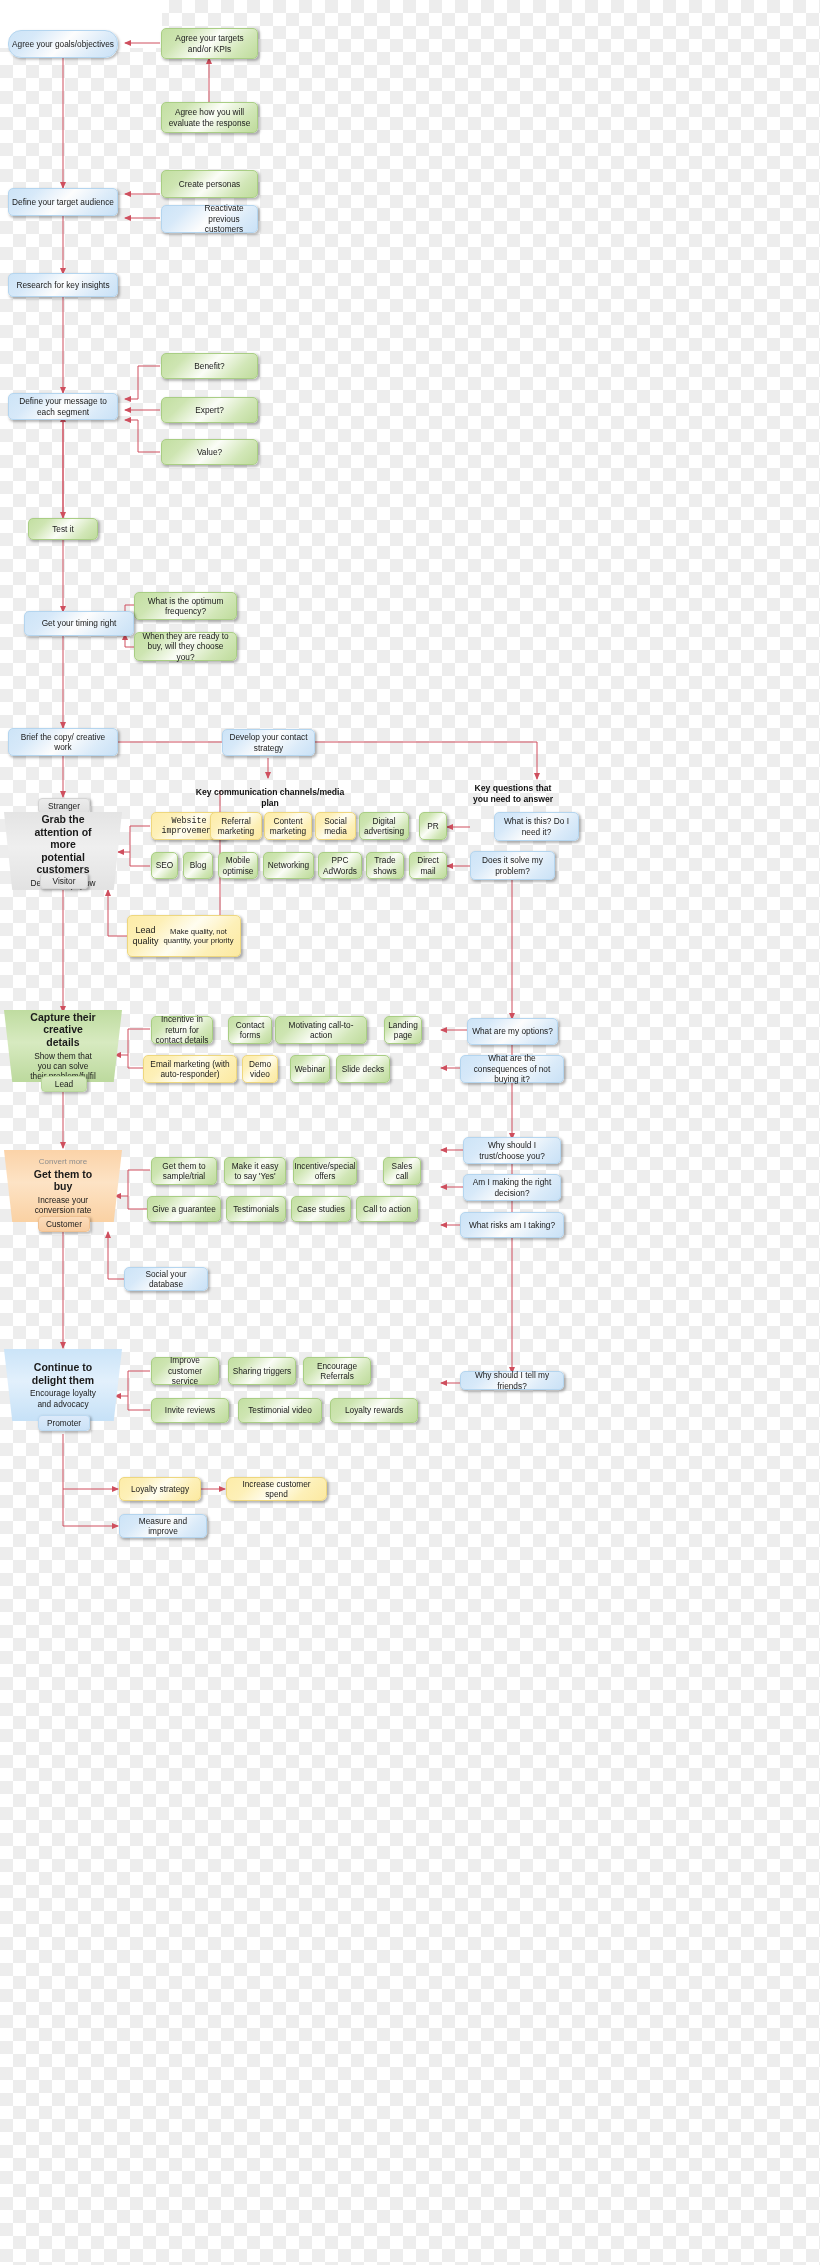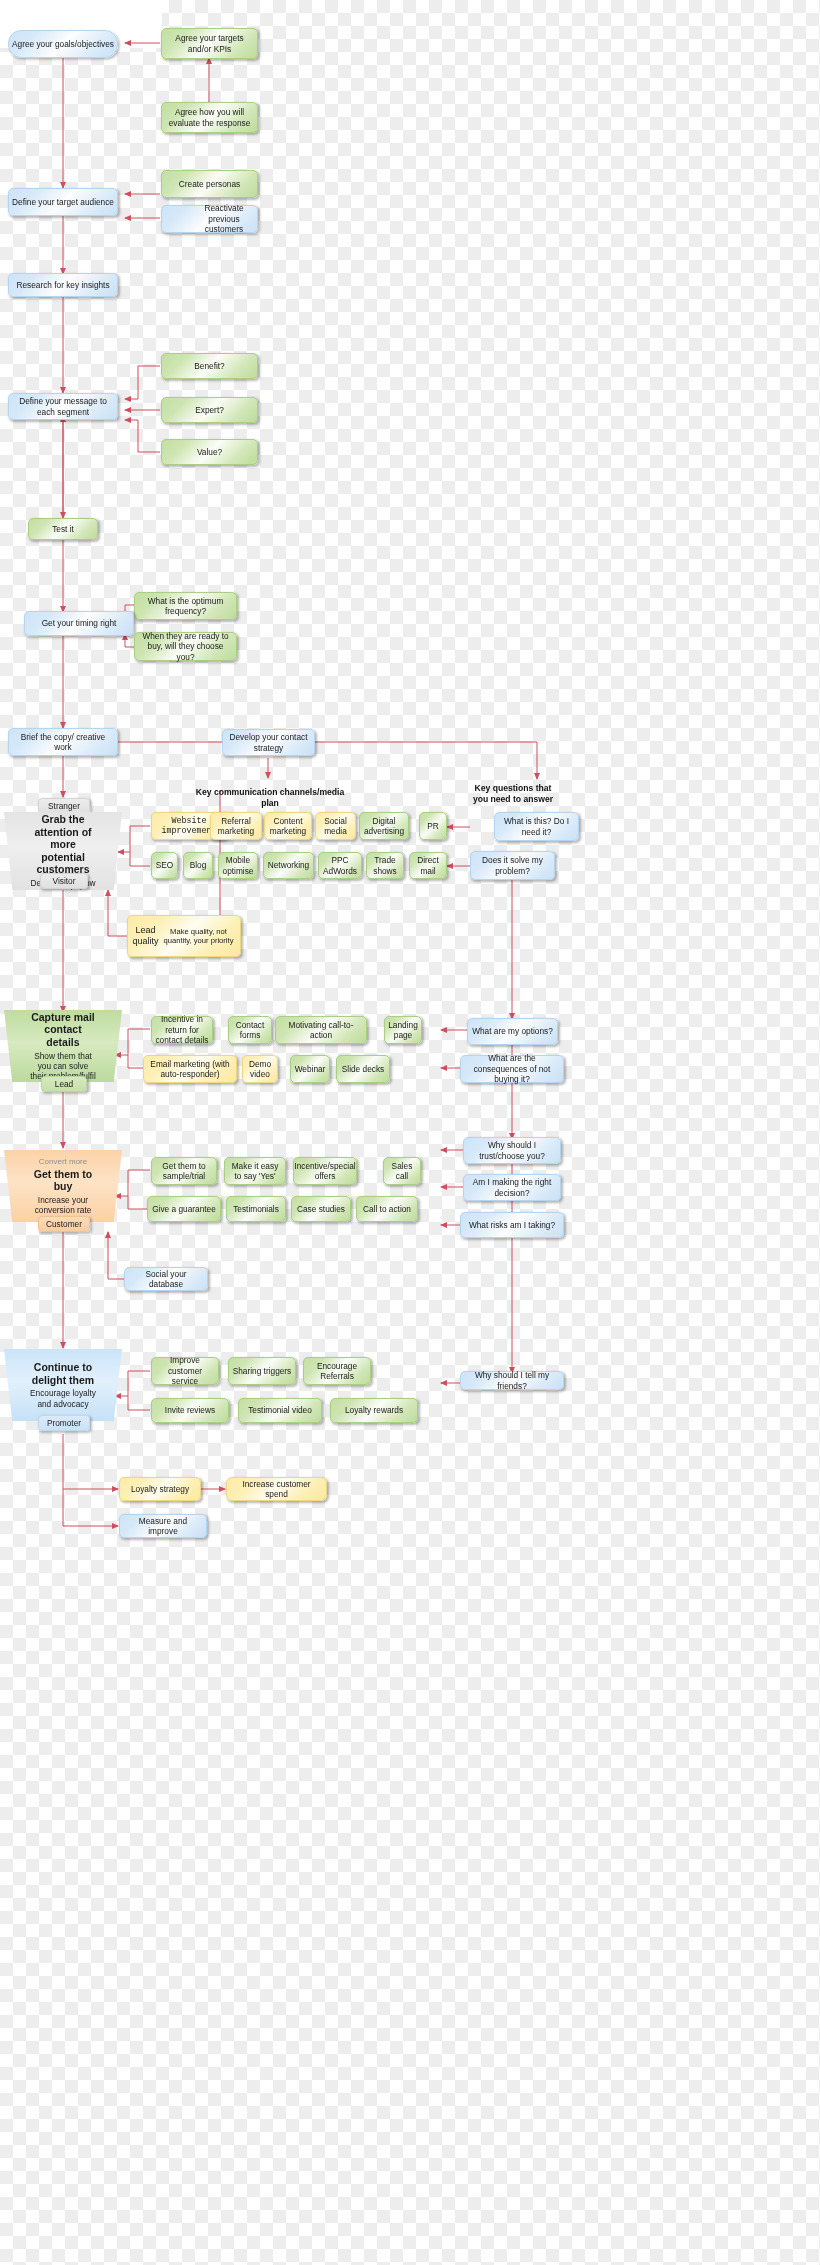--- a/index.html
+++ b/index.html
@@ -247,21 +247,21 @@
 <div class="node blue" style="left:460px;top:1212px;width:104px;height:26px;">What risks am I taking?</div>
 <div class="node blue" style="left:460px;top:1371px;width:104px;height:19px;">Why should I tell my friends?</div>
 
 <div class="node yellow" style="left:127px;top:915px;width:114px;height:42px;">
   <div style="font-size:9px;">Lead quality</div>
   <div style="font-size:7.6px;">Make quality, not quantity, your priority</div>
 </div>
 
 <div class="funnel f-green" style="left:4px;top:1010px;width:118px;height:72px;">
   <div class="f-top">Leads nurture</div>
-  <div class="f-head">Capture mail contact details</div>
+  <div class="f-head">Capture their creative details</div>
   <div class="f-sub">Show them that you can solve their problem/fulfil their need</div>
 </div>
 <div class="stagetag" style="left:41px;top:1076px;width:46px;height:16px;background:linear-gradient(180deg,#d6e9bf,#c7e0ab);border:1px solid #b9d79c;">Lead</div>
 
 <div class="node green" style="left:151px;top:1016px;width:62px;height:28px;">Incentive in return for contact details</div>
 <div class="node green" style="left:228px;top:1016px;width:44px;height:28px;">Contact forms</div>
 <div class="node green" style="left:275px;top:1016px;width:92px;height:28px;">Motivating call-to-action</div>
 <div class="node green" style="left:384px;top:1016px;width:38px;height:28px;">Landing page</div>
 
 <div class="node yellow" style="left:143px;top:1055px;width:94px;height:28px;">Email marketing (with auto-responder)</div>

